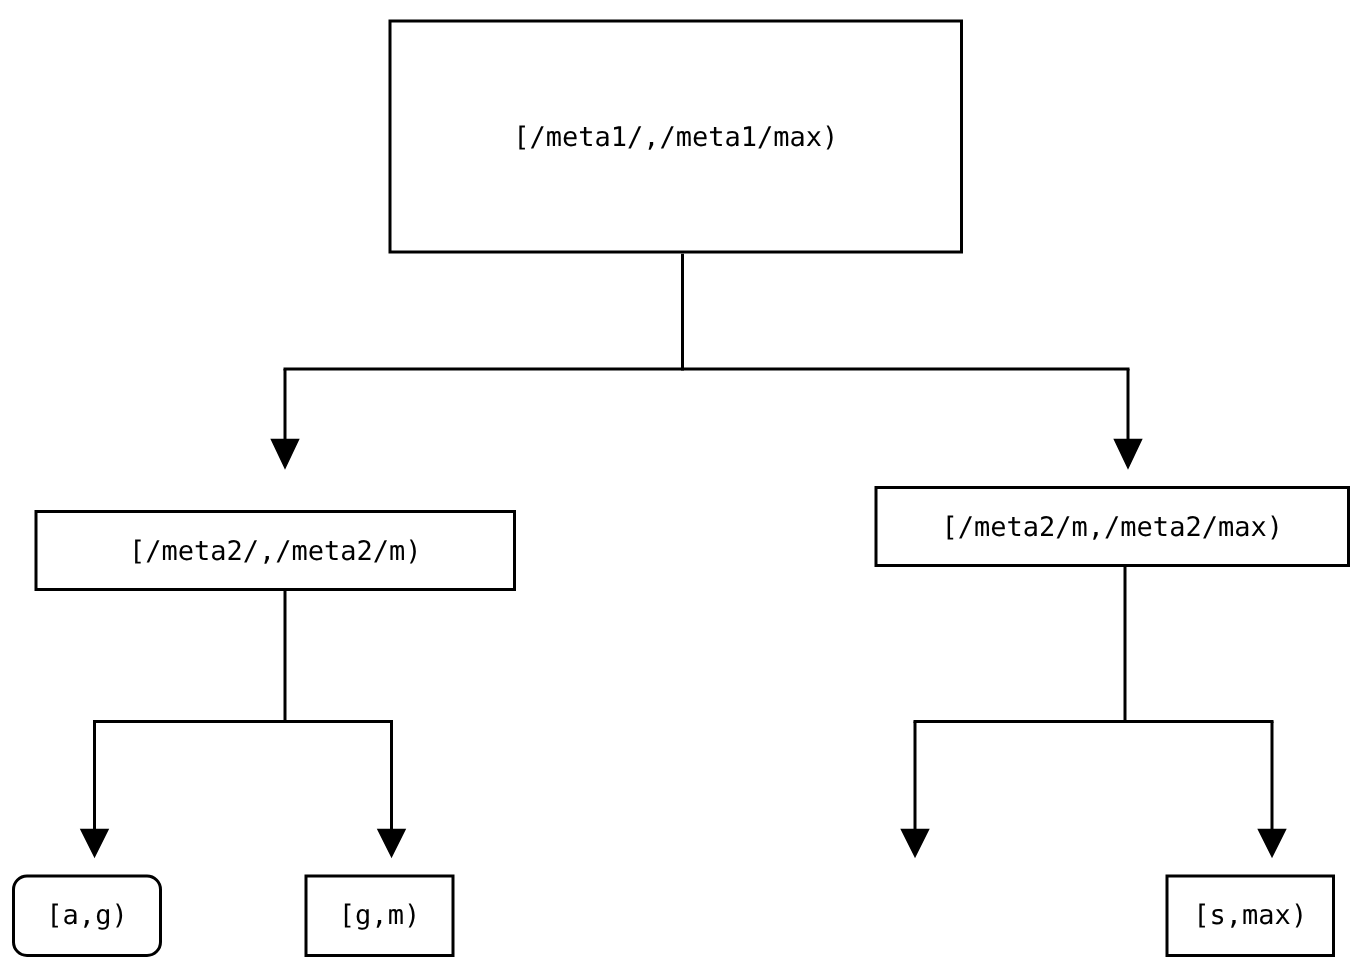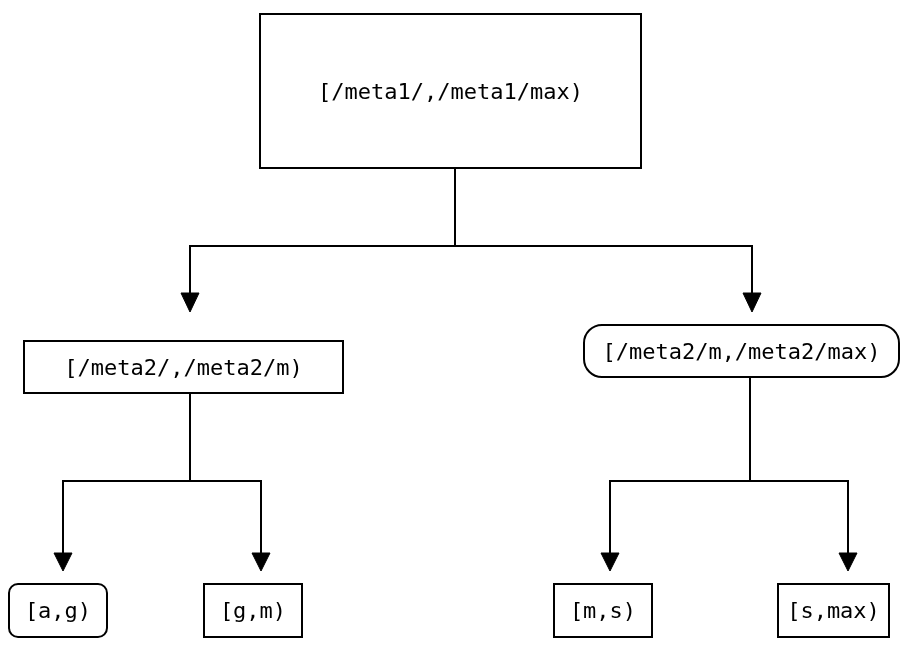--- a/index.html
+++ b/index.html
@@ -32,28 +32,28 @@
     stroke: #000000;
   }
   .node {
     position: absolute;
     box-sizing: border-box;
     border: 2px solid #000000;
     background: #ffffff;
     display: flex;
     align-items: center;
     justify-content: center;
-    font-size: 22px;
+    font-size: 18px;
     font-weight: 500;
     letter-spacing: 0px;
     white-space: nowrap;
   }
   .node-root      { left: 259px; top: 13px;  width: 383px; height: 156px; }
   .node-mid-left  { left: 23px;  top: 324px; width: 321px; height: 54px; margin-top: 16px; }
-  .node-mid-right { left: 583px; top: 324px; width: 317px; height: 54px; border-radius: 19px; }
+  .node-mid-right { left: 583px; top: 324px; width: 317px; height: 54px; }
   .node-leaf-1    { left: 8px;   top: 583px; width: 100px; height: 55px; border-radius: 10px; }
   .node-leaf-2    { left: 203px; top: 583px; width: 100px; height: 55px; text-align: center; }
   .node-leaf-3    { left: 553px; top: 583px; width: 100px; height: 55px; }
   .node-leaf-4    { left: 777px; top: 583px; width: 113px; height: 55px; }
 </style>
 </head>
 <body>
 
 <div class="canvas">
 
@@ -102,21 +102,18 @@
   </div>
 
   <div class="node node-leaf-1">
     <span>[a,g)</span>
   </div>
 
   <div class="node node-leaf-2">
     <span>[g,m)</span>
   </div>
 
-  <div class="node node-leaf-3">
-    <span>[m,s)</span>
-  </div>
 
   <div class="node node-leaf-4">
     <span>[s,max)</span>
   </div>
 
 </div>
 
 </body></html>

